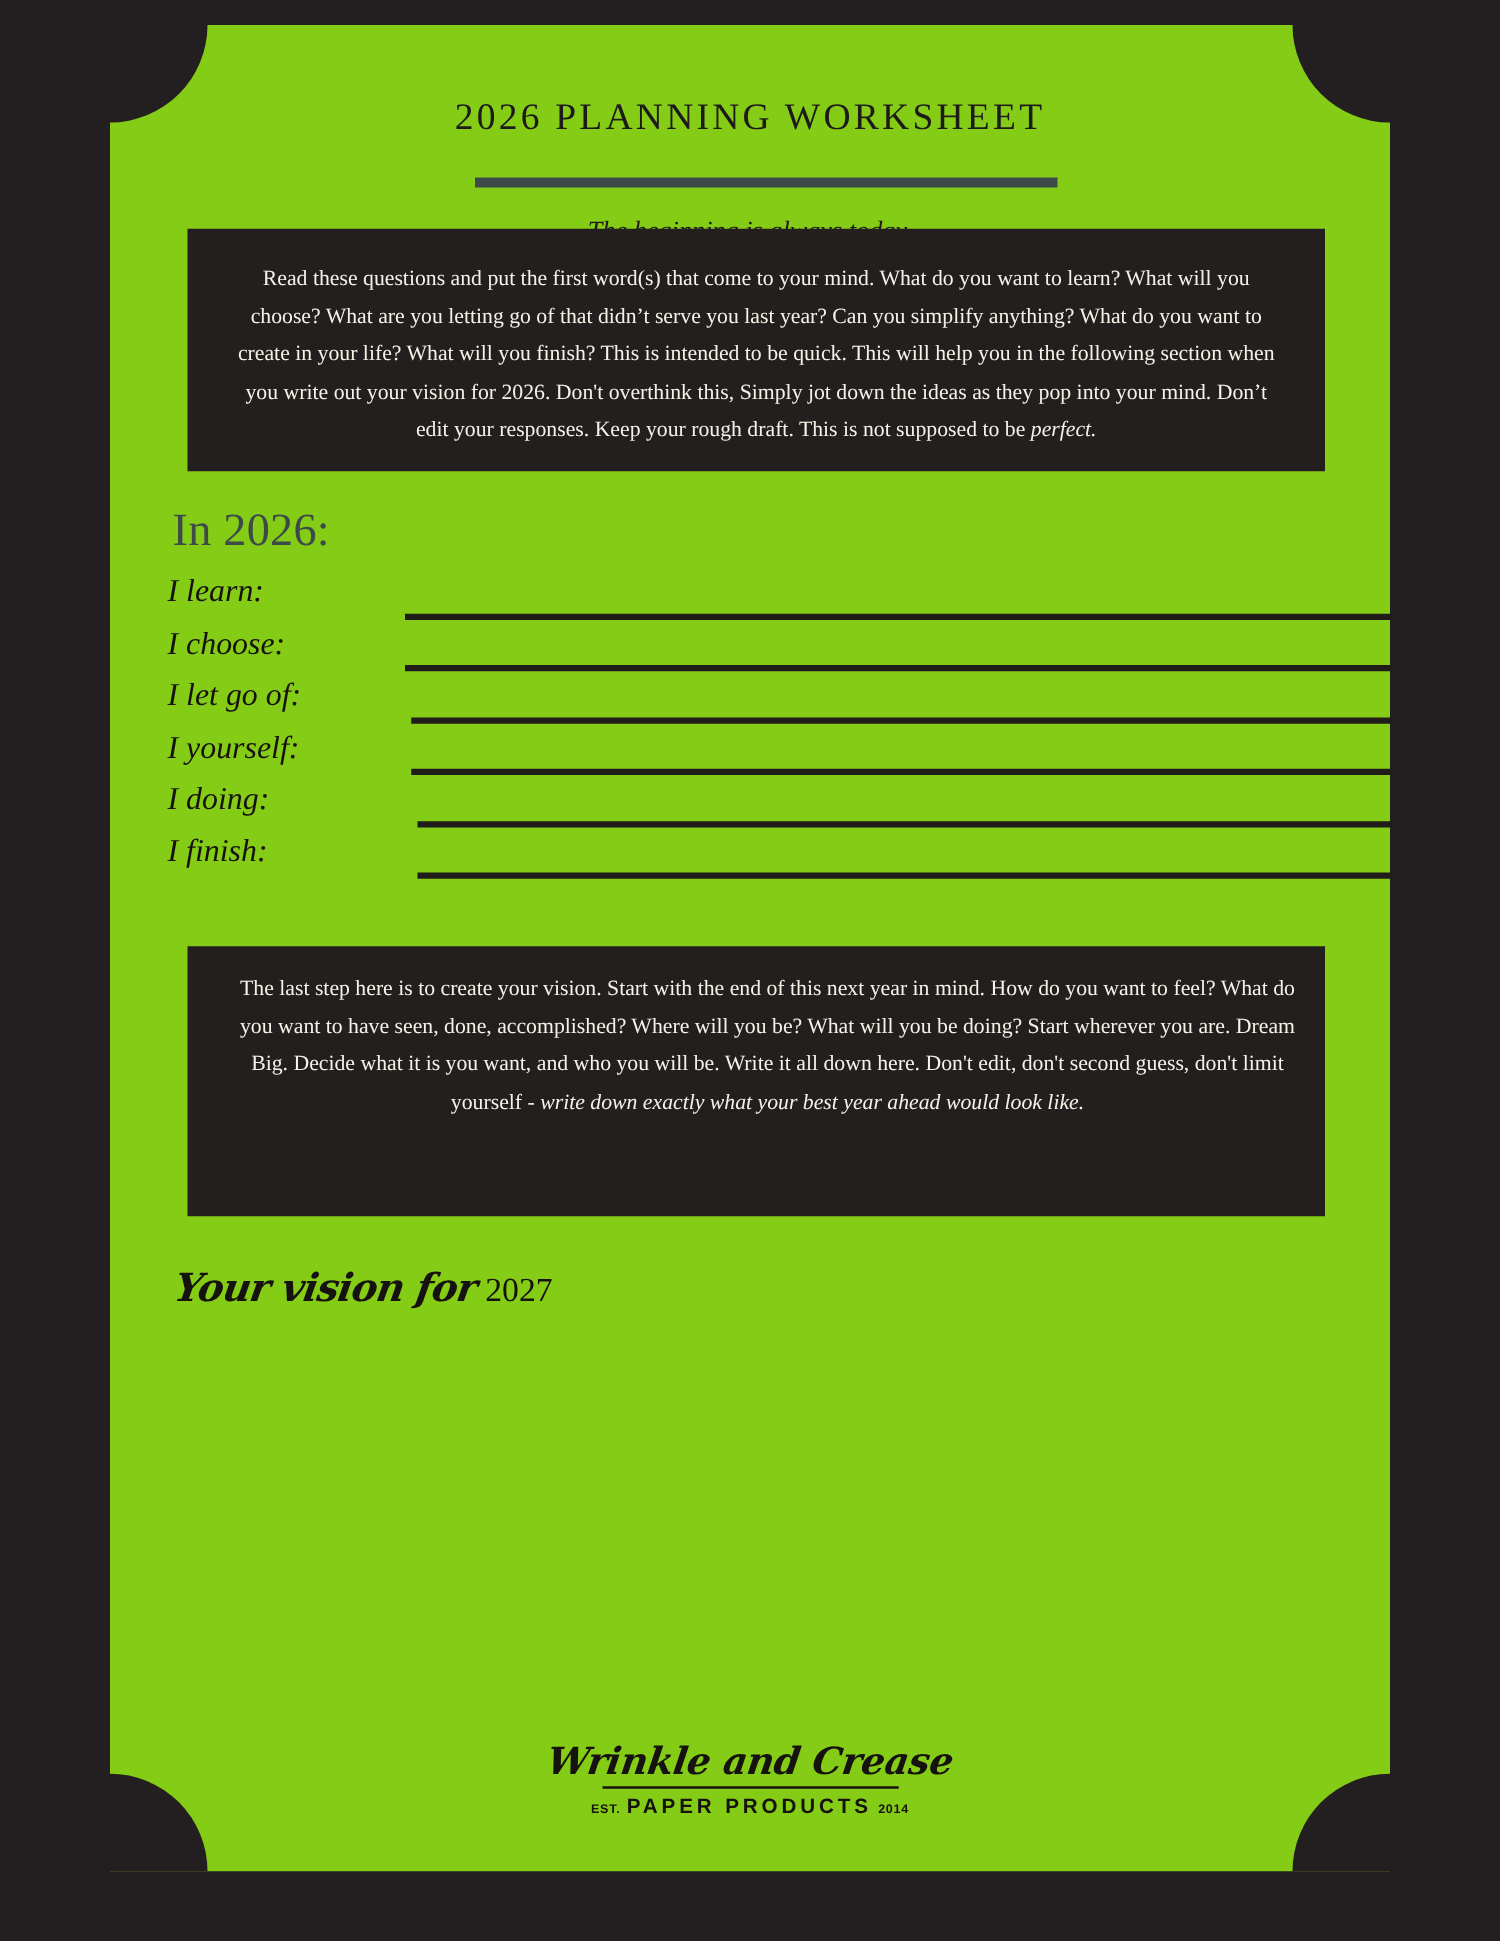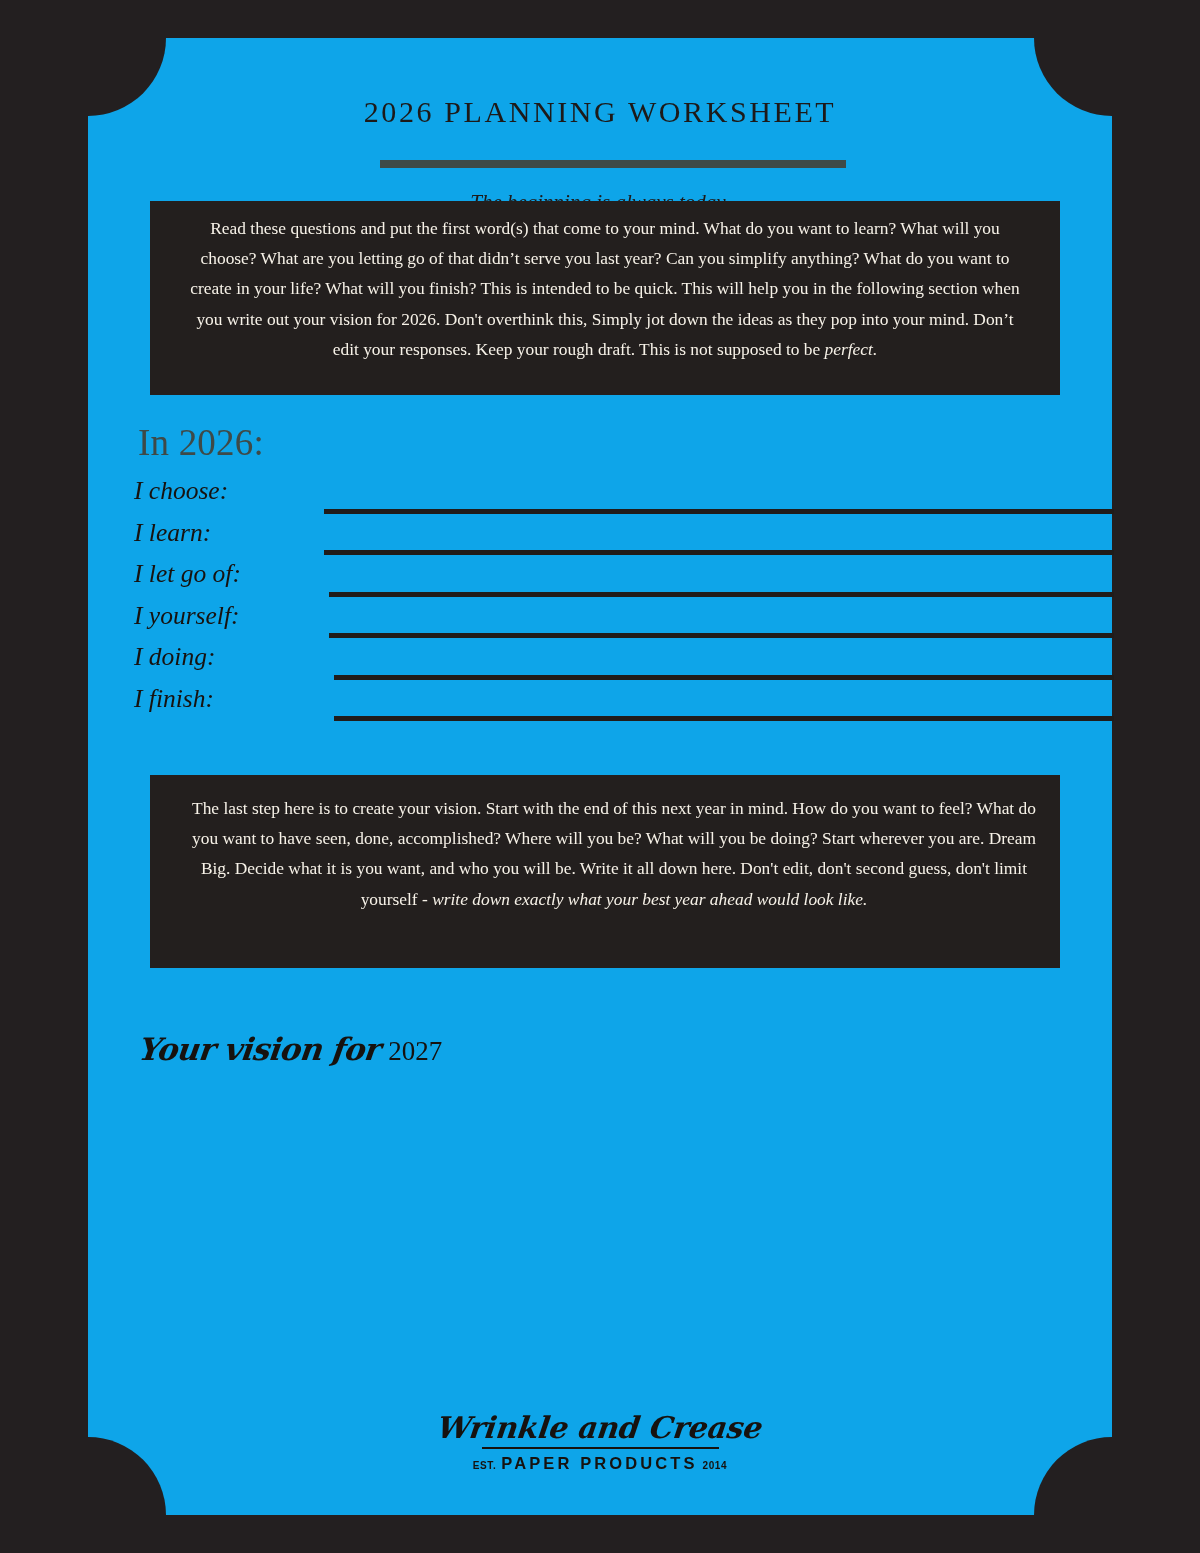--- a/index.html
+++ b/index.html
@@ -19,24 +19,24 @@
     position: relative;
     width: 1200px;
     height: 1553px;
     background: #231f20;
   }
 
   
   .page {
     position: absolute;
     left: 88px;
-    top: 38px;
+    top: 20px;
     width: 1024px;
     height: 1477px;
-    background: #0ea5e9;
+    background: #84cc16;
   }
 
   
   .corner-notch {
     position: absolute;
     width: 78px;
     height: 78px;
     background: #231f20;
     pointer-events: none;
   }
@@ -89,27 +89,27 @@
     text-align: center;
     font-size: 17.4px;
     line-height: 30.2px;
     color: #f7f2e8;
   }
   .panel-intro {
     left: 62px;
     top: 163px;
     width: 910px;
     height: 194px;
-    padding: 12px 38px 0 38px;
+    padding: 24px 38px 0 38px;
   }
   .panel-vision {
     left: 62px;
     top: 737px;
     width: 910px;
-    height: 193px;
+    height: 216px;
     padding: 18px 12px 0 30px;
   }
   .dark-panel em { font-style: italic; }
 
   
   .section-heading {
     position: absolute;
     left: 50px;
     top: 383px;
     font-size: 37px;
@@ -232,25 +232,25 @@
     <div class="doc-subtitle">The beginning is always today.</div>
 
     <div class="dark-panel panel-intro">
       <p><span>Read these questions and put the first word(s) that come to your mind. What do you want to learn? What will you choose? What are you letting go of that didn’t serve you last year? Can you simplify anything? What do you want to create in your life? What will you finish? This is intended to be quick. This will help you in the following section when you write out your vision for 2026. Don't overthink this, Simply jot down the ideas as they pop into your mind. Don’t edit your responses. Keep your rough draft. This is not supposed to be </span><em>perfect.</em></p>
     </div>
 
     <div class="section-heading">In 2026:</div>
 
     <div class="prompt-list">
       <div class="prompt-row">
+        <span class="prompt-label">I learn:</span>
+        <span class="prompt-rule" style="width:790px"></span>
+      </div>
+      <div class="prompt-row">
         <span class="prompt-label">I choose:</span>
-        <span class="prompt-rule" style="width:790px"></span>
-      </div>
-      <div class="prompt-row">
-        <span class="prompt-label">I learn:</span>
         <span class="prompt-rule" style="width:790px"></span>
       </div>
       <div class="prompt-row">
         <span class="prompt-label">I let go of:</span>
         <span class="prompt-rule" style="width:785px"></span>
       </div>
       <div class="prompt-row">
         <span class="prompt-label">I yourself:</span>
         <span class="prompt-rule" style="width:785px"></span>
       </div>

